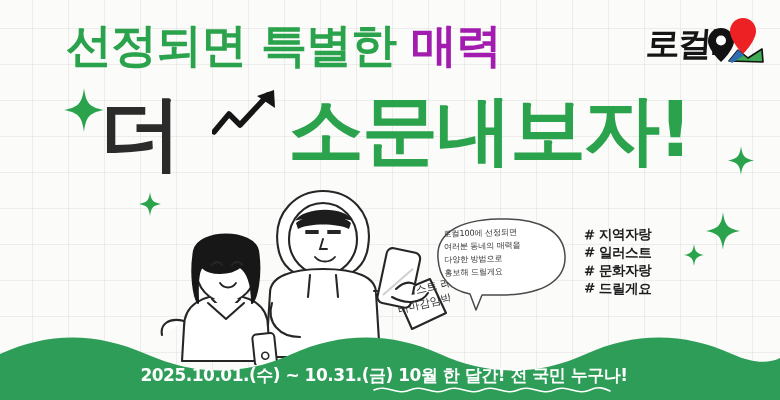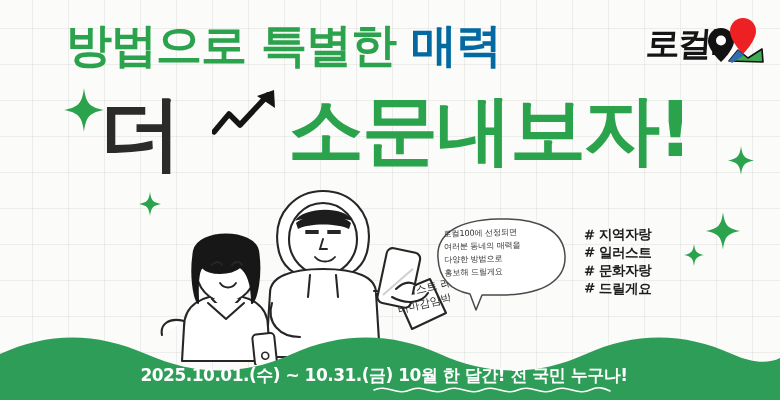--- a/index.html
+++ b/index.html
@@ -50,21 +50,21 @@
     width:36px; height:18px;
   }
   
   .head1 {
     position:absolute; left:66px; top:22px;
     font-size:46px; font-weight:800; letter-spacing:-1px;
     line-height:1; white-space:nowrap;
     color:#2BA24C;
     font-family:"DejaVu Sans", sans-serif;
   }
-  .head1 .accent { color:#0369a1; }
+  .head1 .accent { color:#a21caf; }
   .head2 {
     position:absolute; left:96px; top:92px;
     font-size:76px; font-weight:800; letter-spacing:-2px;
     line-height:1; white-space:nowrap;
     color:#2BA24C;
     font-family:"DejaVu Sans", sans-serif;
   }
   .head2-deo {
     position:absolute; left:100px; top:92px;
     font-size:82px; font-weight:800; line-height:1;
@@ -144,21 +144,21 @@
     <svg class="pin-black" viewBox="0 0 26 34">
       <path d="M13 0 C5.8 0 0 5.8 0 13 C0 22 13 34 13 34 C13 34 26 22 26 13 C26 5.8 20.2 0 13 0Z" fill="#121212"></path>
       <circle cx="13" cy="12.5" r="5" fill="#ffffff"></circle>
     </svg>
     <svg class="pin-red" viewBox="0 0 26 36">
       <path d="M13 0 C5.8 0 0 5.8 0 13 C0 23 13 36 13 36 C13 36 26 23 26 13 C26 5.8 20.2 0 13 0Z" fill="#ED2024"></path>
     </svg>
   </div>
 
   <div class="head1">
-    <span>방법으로 특별한 </span><span class="accent">매력</span>
+    <span>선정되면 특별한 </span><span class="accent">매력</span>
   </div>
 
   <div class="head2-deo">더</div>
   <div class="head2" style="left:288px;text-align:center;">소문내보자!</div>
 
   <svg class="arrow" viewBox="0 0 70 48">
     <path d="M2 44 L17 26 L28 37 L56 7" stroke="#151515" stroke-width="5.5" fill="none" stroke-linecap="round" stroke-linejoin="round"></path>
     <path d="M62 2 L63 20 L45 8 Z" fill="#151515"></path>
   </svg>
 

